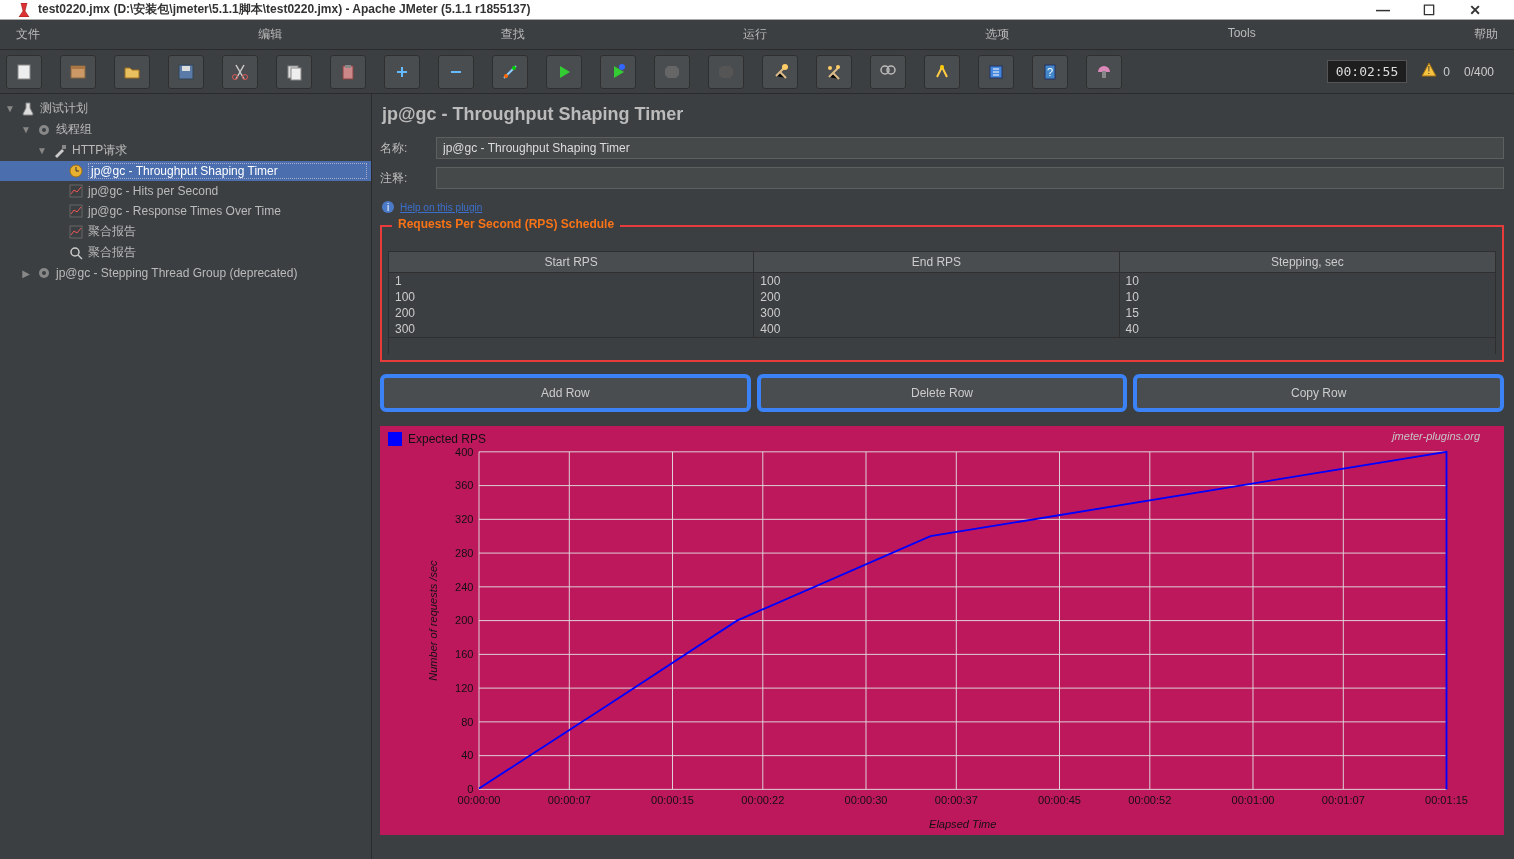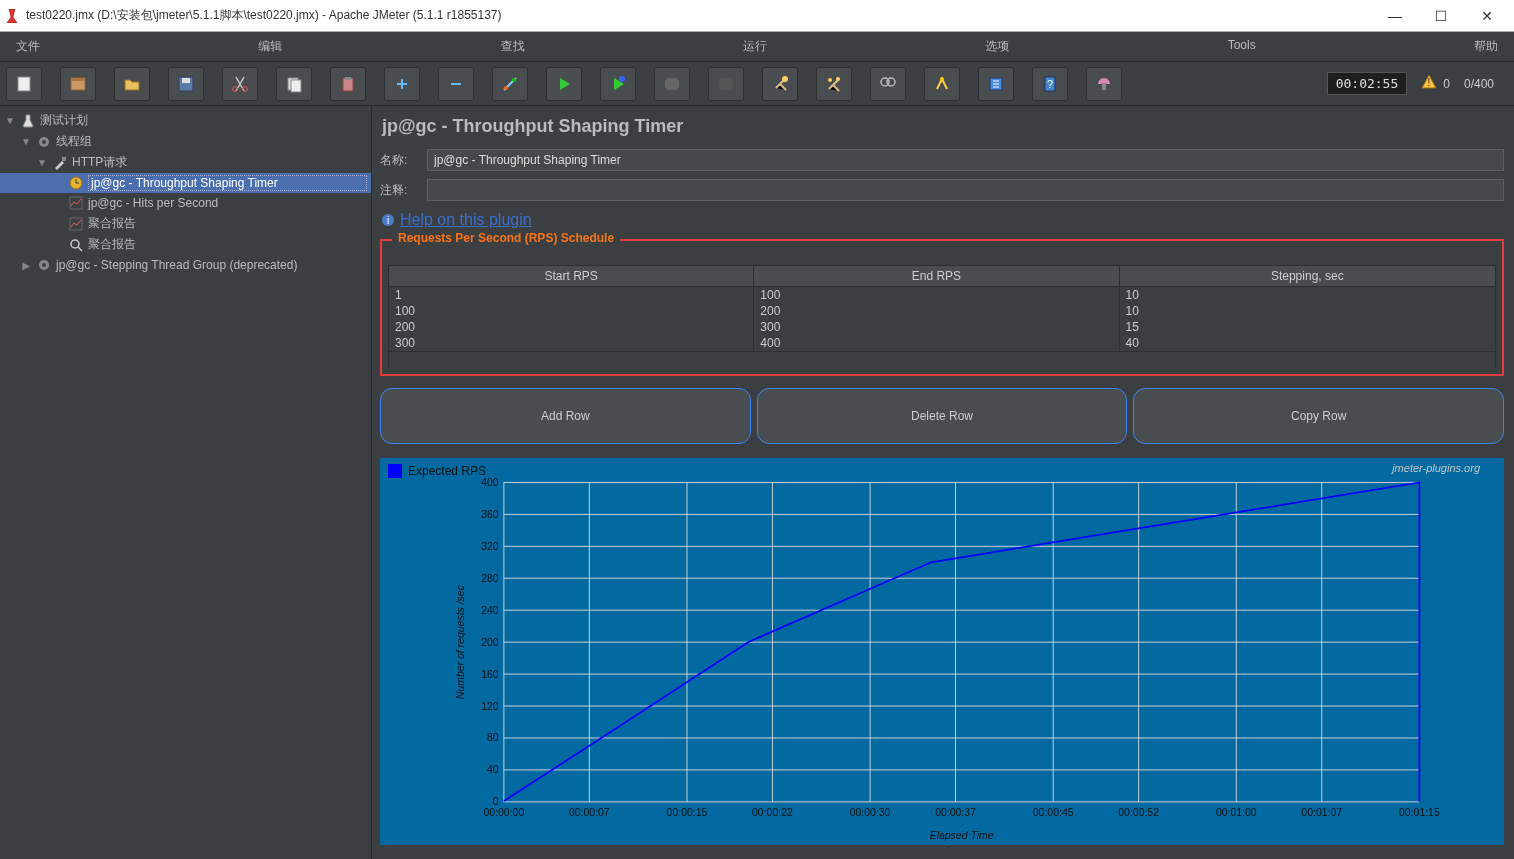--- a/index.html
+++ b/index.html
@@ -11,25 +11,26 @@
   width: 1514px;
   height: 859px;
   overflow: hidden;
   display: flex;
   flex-direction: column;
 }
 
 .titlebar {
   background: #ffffff;
   color: #222;
-  height: 32px;
+  height: 20px;
   display: flex;
   align-items: center;
-  padding: 0 4px;
+  padding: 0 16px;
   border-bottom: 1px solid #aaa;
+  font-weight: bold;
 }
 .titlebar .app-icon {
   width: 16px; height: 16px; margin-right: 6px;
   display: inline-flex; align-items: center; justify-content: center;
 }
 .titlebar .title-text { flex: 1; font-size: 12px; color: #333; }
 .win-btns { display: flex; gap: 0; }
 .win-btn { width: 46px; height: 30px; display:flex; align-items:center; justify-content:center; font-size:14px; color:#333; }
 
 
@@ -96,29 +97,29 @@
 
 .editor-panel {
   flex:1; display:flex; flex-direction:column;
   background:#3c3f41; padding:8px 8px 4px 6px;
   min-width:0;
 }
 .panel-title {
   font-size:18px; font-weight:bold; color:#bbbbbb;
   padding:2px 0 8px 4px;
 }
-.form-row { display:flex; align-items:center; gap:9px; margin:4px 2px; }
+.form-row { display:flex; align-items:center; gap:18px; margin:4px 2px; }
 .form-row label { color:#bbbbbb; min-width:38px; }
 .form-row input {
   flex:1; background:#45494a; border:1px solid #5e6060;
   color:#ddd; padding:3px 6px; font-size:12px;
 }
 .info-row { display:flex; align-items:center; gap:4px; margin:6px 2px; }
 .info-icon { width:16px; height:16px; display:flex; align-items:center; justify-content:center; }
-.info-row a { color:#3b6fcc; text-decoration:underline; font-size:16px; }
+.info-row a { color:#3b6fcc; text-decoration:underline; font-size:10px; }
 
 .schedule-box {
   border:2px solid #e63c3c;
   margin:4px 2px;
   position:relative;
   padding:8px 6px 6px 6px;
 }
 .schedule-legend {
   position:absolute; top:-10px; left:10px;
   background:#3c3f41; padding:0 6px; color:#f97316; font-weight:bold;
@@ -131,26 +132,26 @@
 .sched-table td {
   background:#3c3f41; color:#ccc;
   border-left:1px solid #2f2f2f; border-right:1px solid #2f2f2f;
   padding:1px 6px; height:16px;
 }
 .sched-table tbody tr:first-child td { border-top:1px solid #2f2f2f; }
 .sched-empty { height:48px; }
 
 .button-row { display:flex; gap:6px; margin:8px 2px; }
 .big-btn {
-  flex:1; background:#4a4d4f; border:1px solid #3b82f6;
-  color:#ccc; padding:20px; text-align:center; border-radius:12px;
+  flex:1; background:#4a4d4f; border:4px solid #3b82f6;
+  color:#ccc; padding:8px; text-align:center; border-radius:6px;
 }
 
 .chart-area {
-  background:#0369a1; margin:6px 2px 10px 2px;
+  background:#be185d; margin:6px 2px 20px 2px;
   flex:1; position:relative; min-height:0;
 }
 .chart-legend-sw {
   position:absolute; top:6px; left:8px;
   display:flex; align-items:center; gap:6px;
   font-size:12px; color:#111;
 }
 .legend-swatch { width:14px; height:14px; background:#0000ff; }
 .chart-credit {
   position:absolute; top:4px; right:24px;
@@ -395,20 +396,30 @@
       </div>
       <div class="tree-row ind3">
         <span class="tree-caret"></span>
         <span class="tree-icon">
           <svg width="14" height="14">
             <rect x="1" y="1" width="12" height="12" fill="#3c3f41" stroke="#666"></rect>
             <path d="M2 10 l3-4 l3 2 l4-5" stroke="#e55" fill="none"></path>
           </svg>
         </span>
         <span class="tree-label">jp@gc - Hits per Second</span>
+      </div>
+      <div class="tree-row ind3">
+        <span class="tree-caret"></span>
+        <span class="tree-icon">
+          <svg width="14" height="14">
+            <rect x="1" y="1" width="12" height="12" fill="#3c3f41" stroke="#666"></rect>
+            <path d="M2 10 l3-4 l3 2 l4-5" stroke="#e55" fill="none"></path>
+          </svg>
+        </span>
+        <span class="tree-label">jp@gc - Response Times Over Time</span>
       </div>
       <div class="tree-row ind3">
         <span class="tree-caret"></span>
         <span class="tree-icon">
           <svg width="14" height="14">
             <rect x="1" y="1" width="12" height="12" fill="#3c3f41" stroke="#666"></rect>
             <path d="M2 10 l3-4 l3 2 l4-5" stroke="#e55" fill="none"></path>
           </svg>
         </span>
         <span class="tree-label">聚合报告</span>

